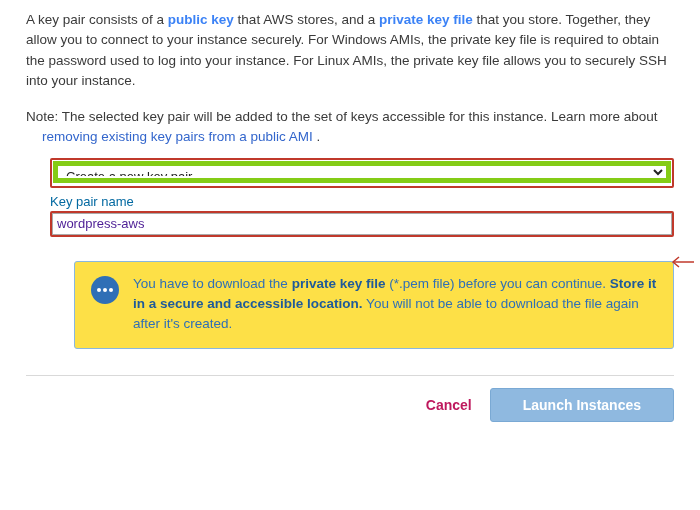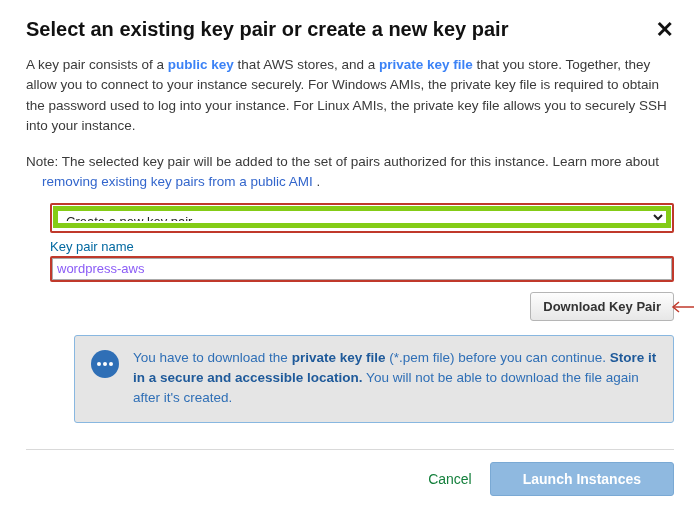--- a/index.html
+++ b/index.html
@@ -94,21 +94,21 @@
     border: 2px solid #c0392b;
     border-radius: 2px;
     padding: 0;
     line-height: 0;
   }
   input.keyname {
     width: 100%;
     font-size: 13px;
     padding: 2px 4px;
     border: 1px solid #aaa;
-    color: #8b5cf6;
+    color: #4c1d95;
     height: 22px;
   }
 
   .download-row {
     display: flex;
     justify-content: flex-end;
     align-items: center;
     margin-top: 10px;
     margin-bottom: 14px;
     position: relative;
@@ -127,21 +127,21 @@
     position: absolute;
     right: -20px;
     top: 6px;
     width: 24px;
     height: 18px;
     pointer-events: none;
   }
 
   .info-box {
     border: 1px solid #88b7e0;
-    background: #e5e5e5;
+    background: #fde047;
     border-radius: 3px;
     margin-left: 24px;
     margin-right: 0;
     padding: 12px 14px 14px 16px;
     display: flex;
     gap: 14px;
   }
   .info-icon {
     width: 28px;
     height: 28px;
@@ -173,69 +173,64 @@
     margin: 26px 0 12px 0;
   }
 
   .footer {
     display: flex;
     justify-content: flex-end;
     align-items: center;
     gap: 18px;
   }
   .cancel-link {
-    color: #15803d;
-    font-weight: 400;
+    color: #be185d;
+    font-weight: 700;
     font-size: 14px;
     cursor: pointer;
   }
   .btn-launch {
     background: #8fb9e0;
     border: 1px solid #7aa9d4;
     color: #fff;
     font-weight: 700;
     font-size: 14px;
     padding: 8px 32px;
     border-radius: 3px;
     cursor: default;
   }
 </style>
 </head>
 <body>
 
 <div class="modal">
 
-  <div class="header">
-    <div class="title">Select an existing key pair or create a new key pair</div>
-    <div class="close-icon">✕</div>
-  </div>
 
   <div class="desc">
     <span>A key pair consists of a </span><b>public key</b><span> that AWS stores, and a </span><b>private key file</b><span> that you store. Together, they allow you to connect to your instance securely. For Windows AMIs, the private key file is required to obtain the password used to log into your instance. For Linux AMIs, the private key file allows you to securely SSH into your instance.</span>
   </div>
 
   <div class="note">
-    <span>Note: The selected key pair will be added to the set of pairs authorized for this instance. Learn more about </span> <a href="#" class="link">removing existing key pairs from a public AMI</a><span> .</span>
+    <span>Note: The selected key pair will be added to the set of keys accessible for this instance. Learn more about </span> <a href="#" class="link">removing existing key pairs from a public AMI</a><span> .</span>
   </div>
 
   <div class="field-block">
     <div class="select-highlight">
       <select class="keypair-select">
         <option>Create a new key pair</option>
       </select>
     </div>
 
     <div class="label-keypair">Key pair name</div>
 
     <div class="input-highlight">
       <input class="keyname" type="text" value="wordpress-aws" style="">
     </div>
 
     <div class="download-row">
-      <button class="btn-download">Download Key Pair</button>
       <svg class="annot-arrow" viewBox="0 0 24 18">
         <line x1="24" y1="9" x2="4" y2="9" stroke="#c0392b" stroke-width="1.5"></line>
         <polyline points="9,4 3,9 9,14" fill="none" stroke="#c0392b" stroke-width="1.5"></polyline>
       </svg>
     </div>
 
     <div class="info-box">
       <div class="info-icon">
         <div class="dots">
             <span></span>

